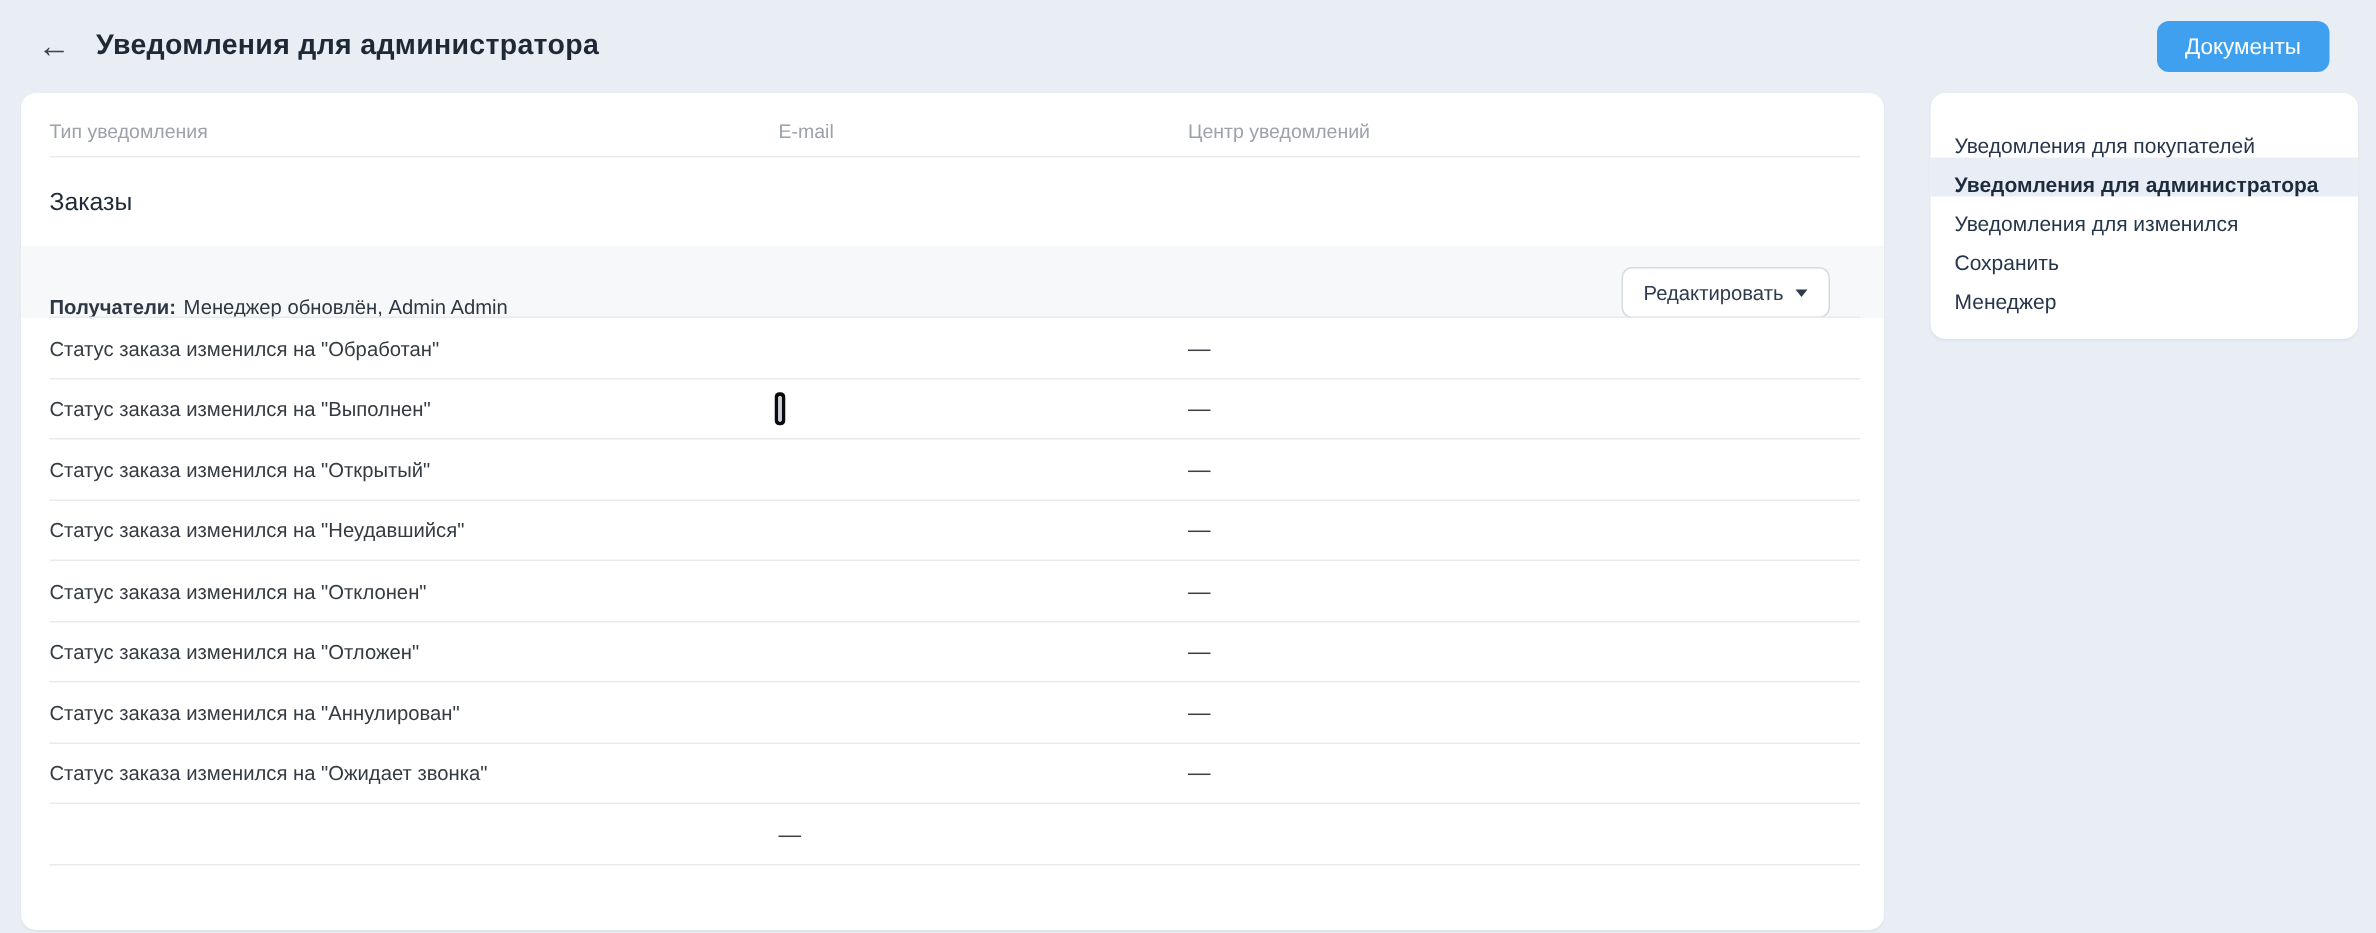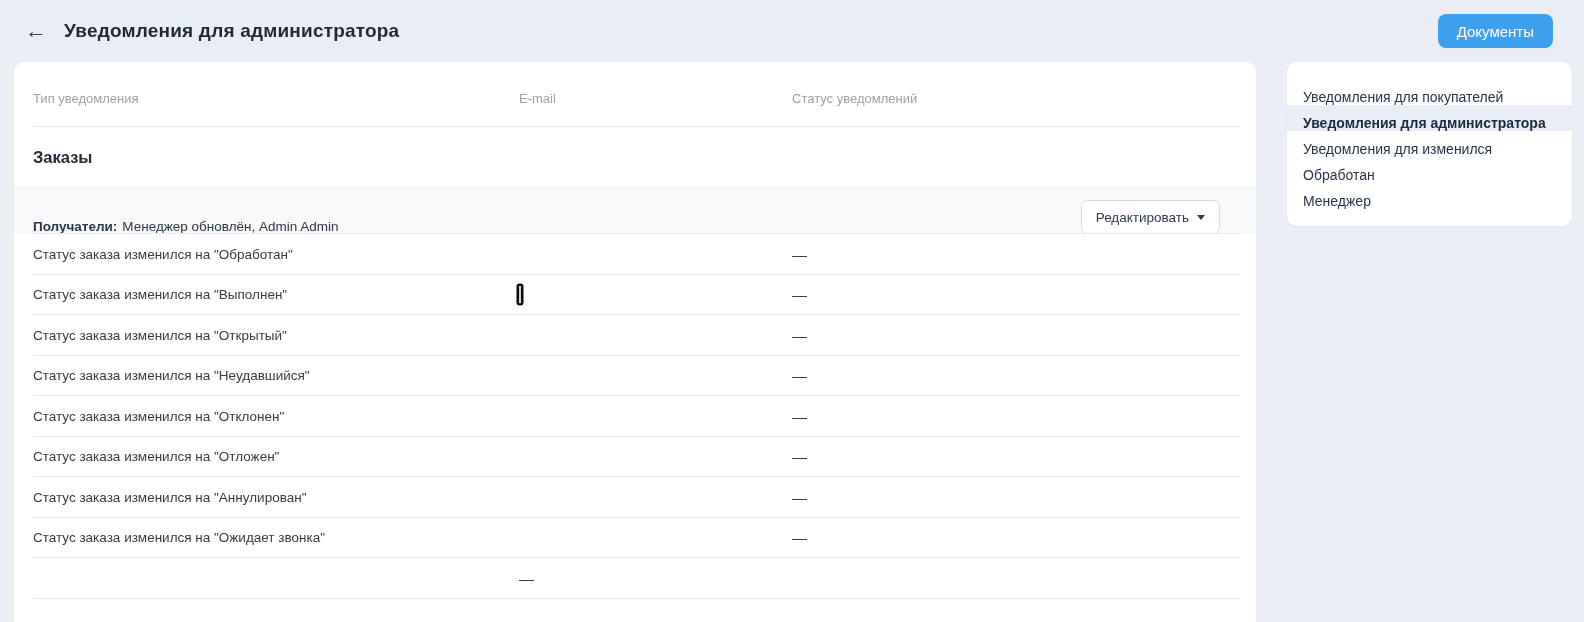--- a/index.html
+++ b/index.html
@@ -31,22 +31,22 @@
   }
   
   .content{display:flex;align-items:flex-start;padding:0 12px 0 14px;gap:31px;}
   .card{background:var(--card-bg);border-radius:10px;box-shadow:0 1px 2px rgba(40,50,70,.05);}
   .main-card{width:1242px;min-height:558px;padding-bottom:30px;}
   .side-card{width:285px;padding:17px 0;}
   
   .grid-cols{display:grid;grid-template-columns:486px 273px 1fr;align-items:center;}
   .inset-line{position:relative;}
   .inset-line::after{content:"";position:absolute;left:19px;right:16px;bottom:0;height:1px;background:var(--divider);}
-  .thead{height:65px;padding:8px 16px 0 19px;color:var(--muted);font-size:13px;}
-  .section-title{font-size:16.5px;font-weight:bold;color:#222c38;margin:0;padding:21px 19px 19px;}
+  .thead{height:43px;padding:8px 16px 0 19px;color:var(--muted);font-size:13px;}
+  .section-title{font-size:16.5px;font-weight:normal;color:#222c38;margin:0;padding:21px 19px 19px;}
   .recipients{
     background:#f7f8fa;height:48px;display:flex;align-items:flex-end;
     padding:0 36px 0 19px;font-size:13.5px;color:#2e3843;
   }
   .recipients .bold{font-weight:bold;margin-right:5px;}
   .edit-btn{
     margin-left:auto;background:#fff;border:1px solid #d6dbe1;border-radius:7px;height:34px;
     padding:0 14px;font-size:13.5px;color:#2e3b4d;font-family:inherit;cursor:pointer;
     display:flex;align-items:center;gap:8px;margin-top:24px;
   }
@@ -76,21 +76,21 @@
   <button class="save-btn">Документы</button>
 </header>
 
 <div class="content">
 
   <main class="card main-card">
 
     <div class="thead grid-cols inset-line">
       <span>Тип уведомления</span>
       <span>E-mail</span>
-      <span>Статус уведомлений</span>
+      <span>Центр уведомлений</span>
     </div>
 
     <h2 class="section-title">Заказы</h2>
 
     <div class="recipients inset-line">
       <span class="bold">Получатели:</span>
       <span>Менеджер обновлён, Admin Admin</span>
       <button class="edit-btn">
         <span>Редактировать</span>
         <span class="caret-down"></span>
@@ -166,20 +166,20 @@
     <div class="side-item">
         <span>Уведомления для покупателей</span>
       </div>
       <div class="side-item active">
         <span>Уведомления для администратора</span>
       </div>
       <div class="side-item">
         <span>Уведомления для изменился</span>
       </div>
       <div class="side-item">
-        <span>Обработан</span>
+        <span>Сохранить</span>
       </div>
       <div class="side-item">
         <span>Менеджер</span>
       </div>
   </aside>
 
 </div>
 
 </body></html>

